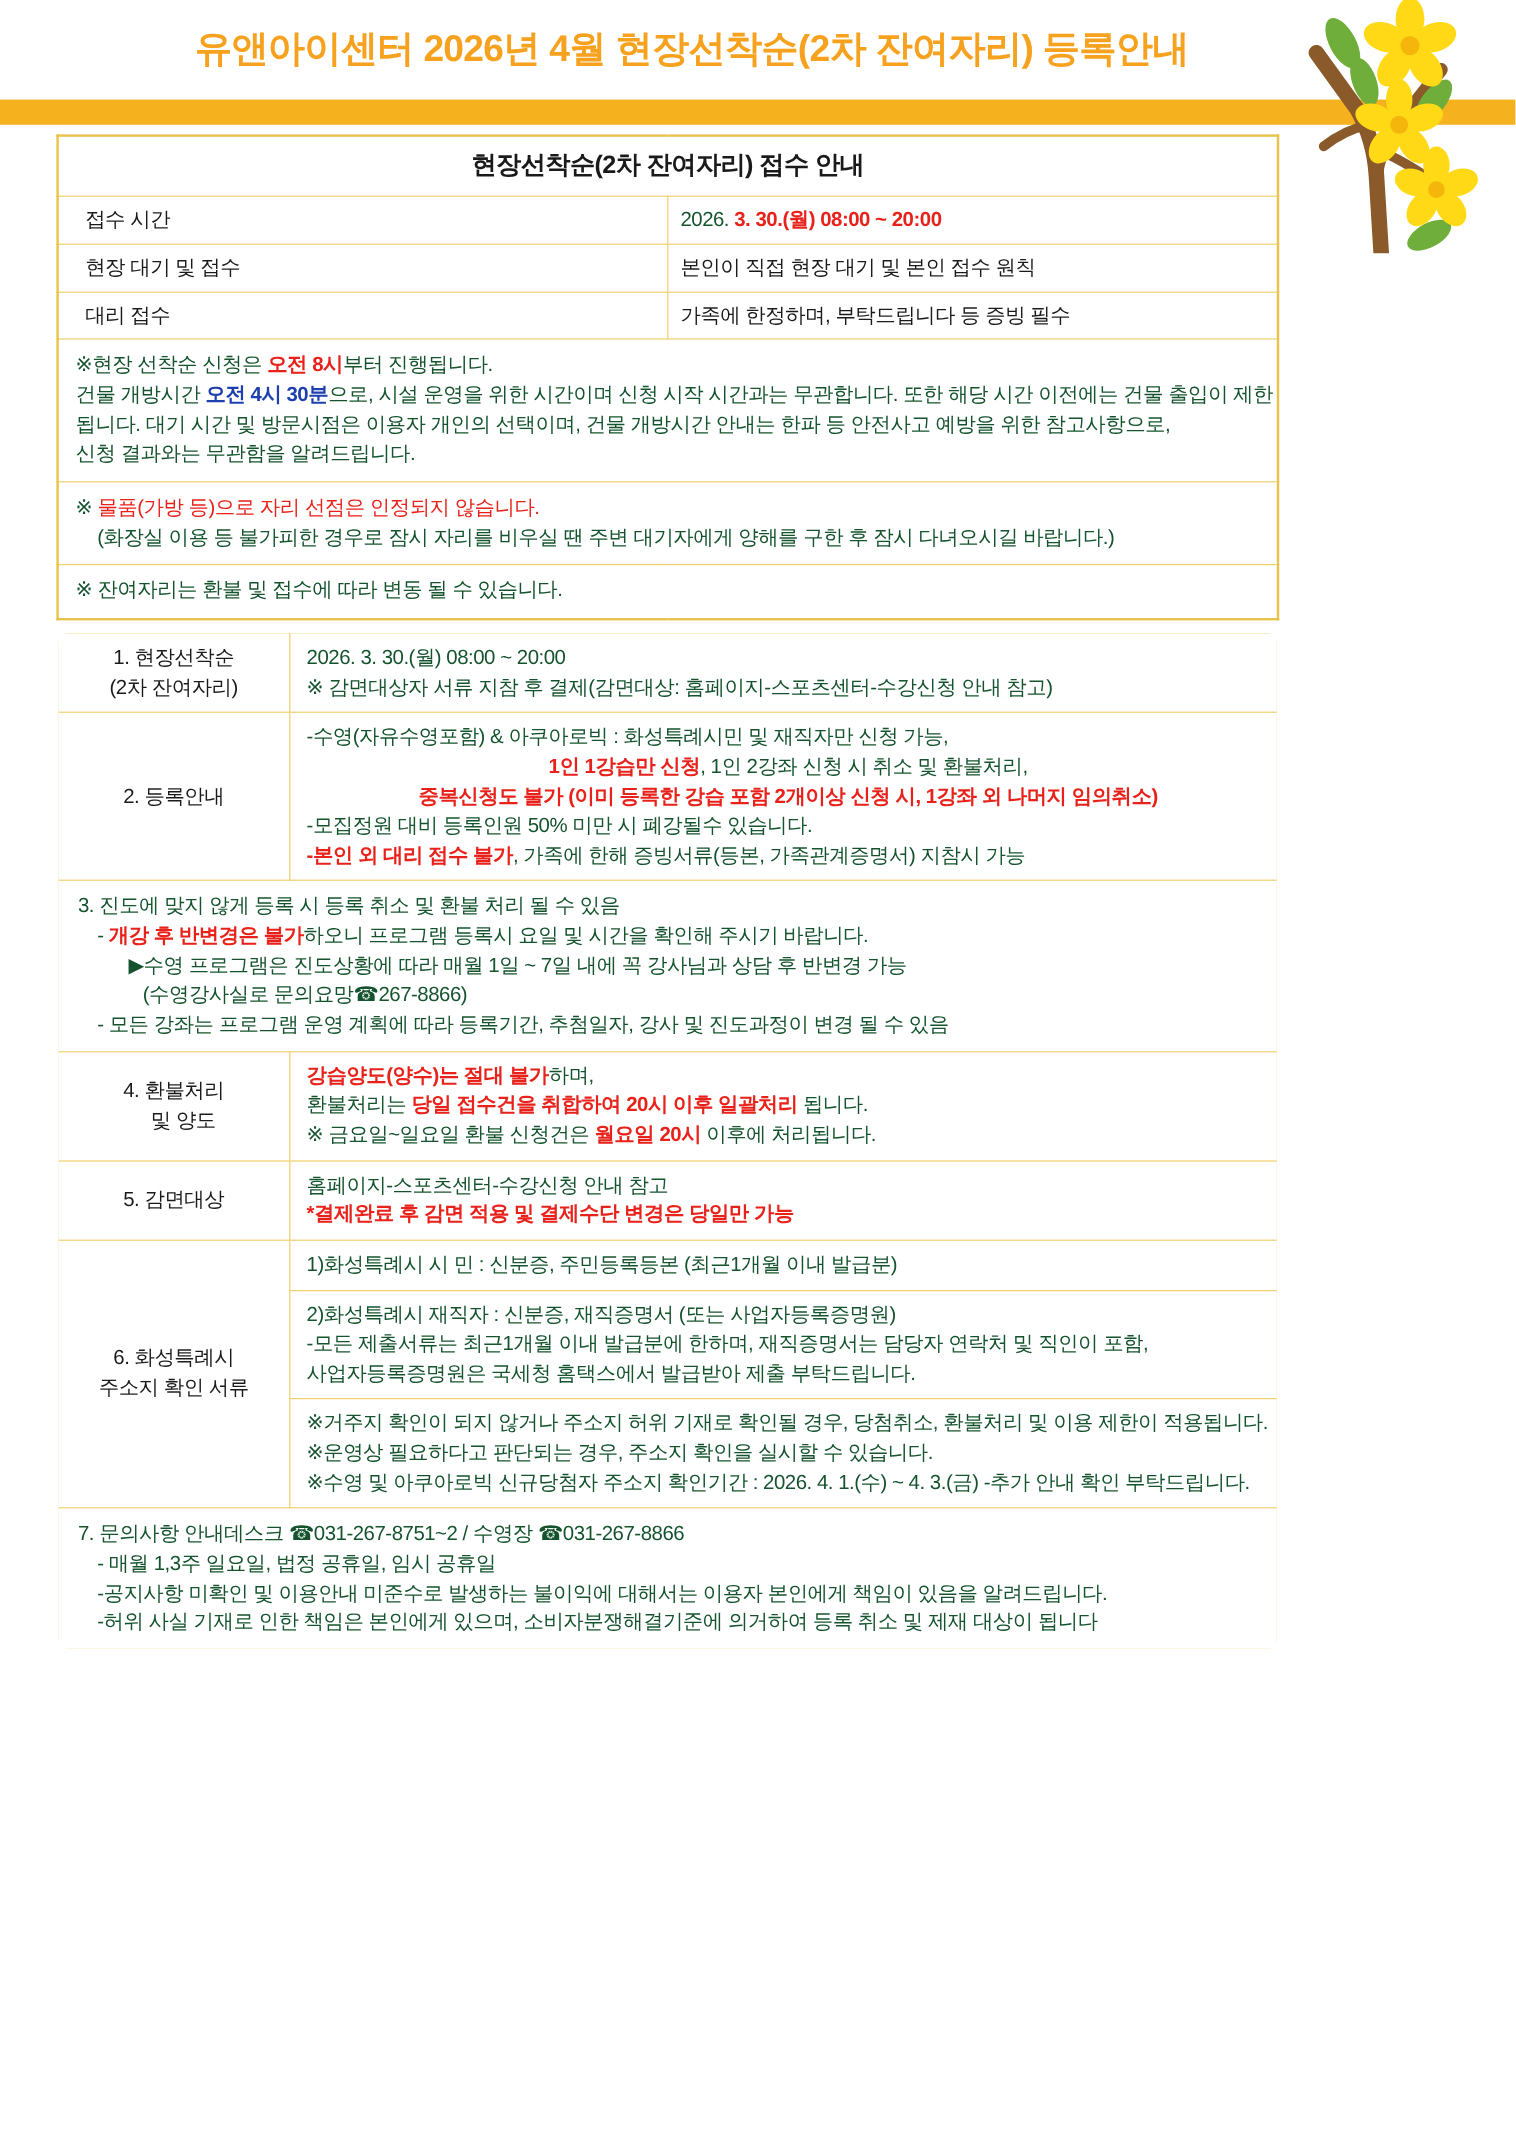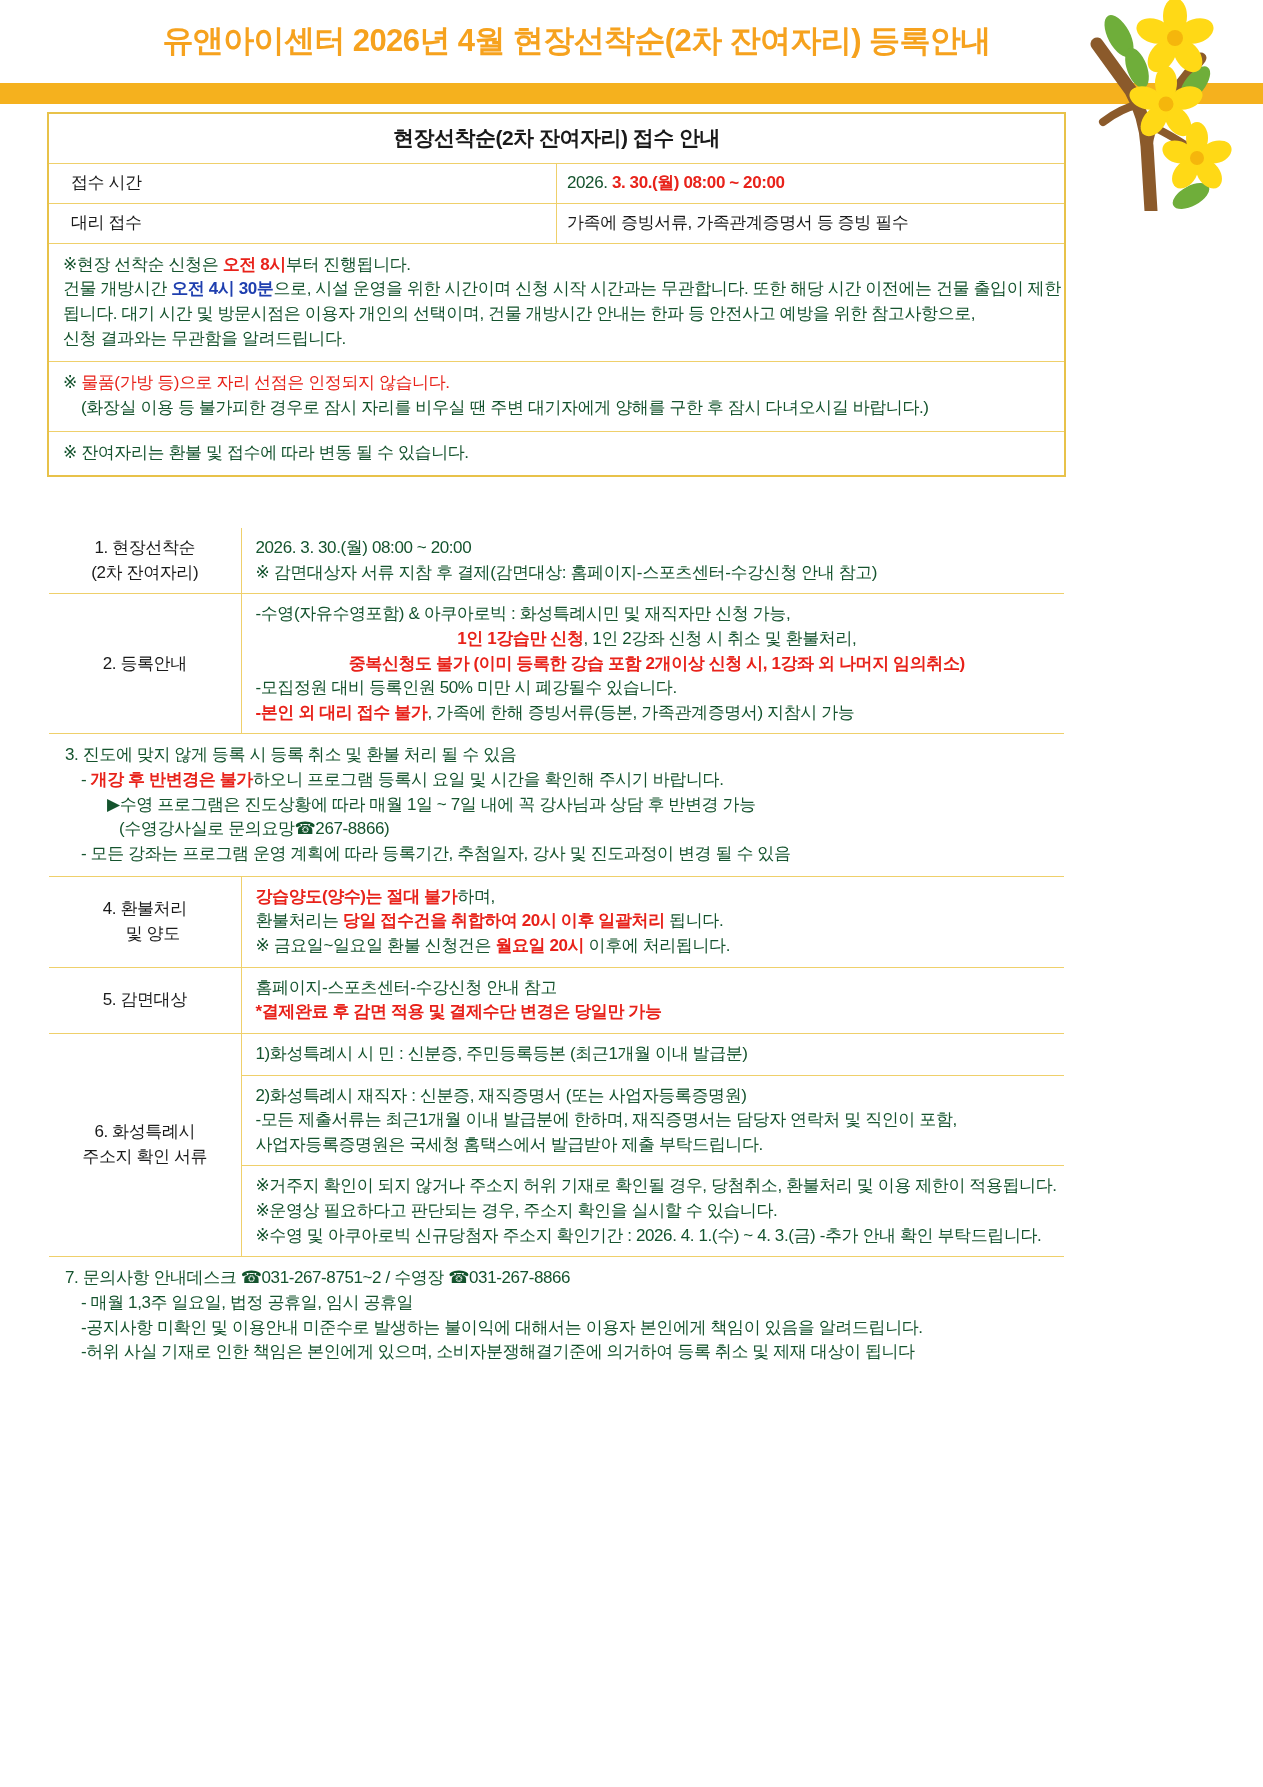--- a/index.html
+++ b/index.html
@@ -197,22 +197,26 @@
       <td colspan="2">현장선착순(2차 잔여자리) 접수 안내</td>
     </tr>
     <tr>
       <td class="t1-label">접수 시간</td>
       <td class="t1-val">
         <span class="bk">2026.</span>
         <span class="red bold">3. 30.(월) 08:00 ~ 20:00</span>
       </td>
     </tr>
     <tr>
+      <td class="t1-label">현장 대기 및 접수</td>
+      <td class="t1-val">본인이 직접 현장 대기 및 본인 접수 원칙</td>
+    </tr>
+    <tr>
       <td class="t1-label">대리 접수</td>
-      <td class="t1-val">가족에 증빙서류, 가족관계증명서 등 증빙 필수</td>
+      <td class="t1-val">가족에 한정하며, 부탁드립니다 등 증빙 필수</td>
     </tr>
     <tr>
       <td colspan="2" class="note-cell" id="note0">
             <span class="ln"><span class="bk">※현장 선착순 신청은 </span><span class="redb">오전 8시</span><span class="bk">부터 진행됩니다.</span></span>
             <span class="ln"><span class="bk">건물 개방시간 </span><span class="blueb">오전 4시 30분</span><span class="bk">으로, 시설 운영을 위한 시간이며 신청 시작 시간과는 무관합니다. 또한 해당 시간 이전에는 건물 출입이 제한</span></span>
             <span class="ln"><span class="bk">됩니다.  대기 시간 및 방문시점은 이용자 개인의 선택이며,  건물 개방시간 안내는 한파 등 안전사고 예방을  위한 참고사항으로,</span></span>
             <span class="ln"><span class="bk">신청 결과와는 무관함을 알려드립니다.</span></span>
           </td>
     </tr>
     <tr>

